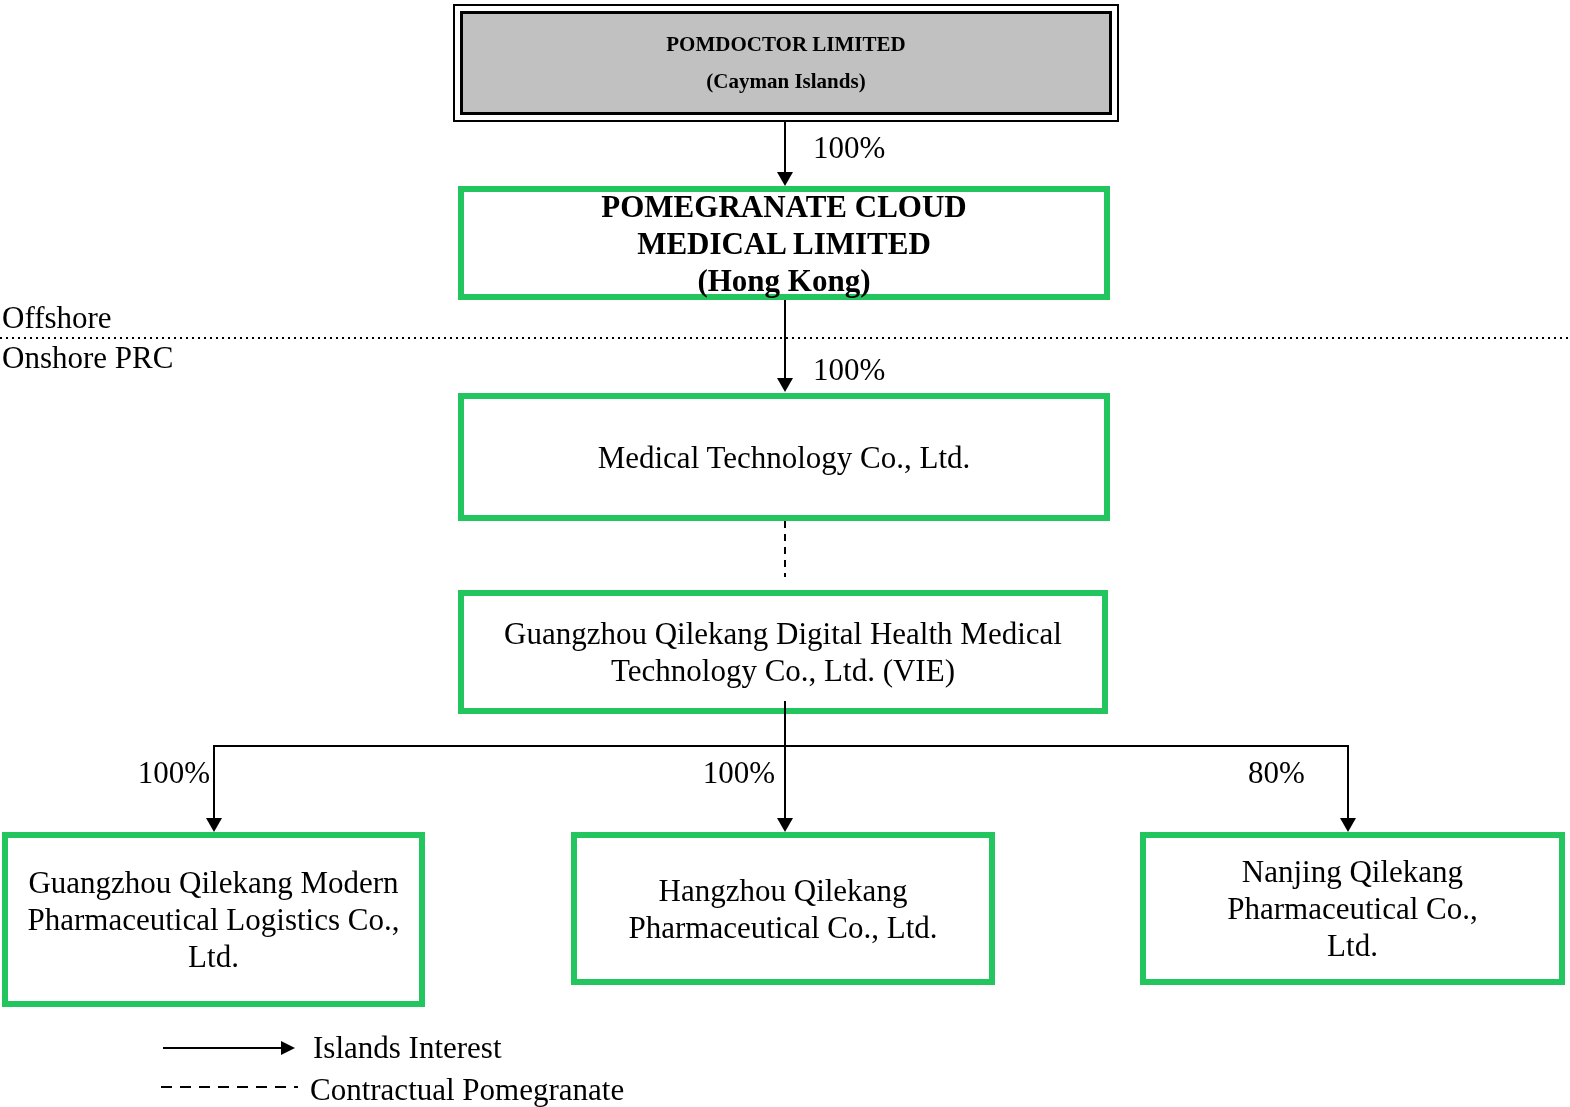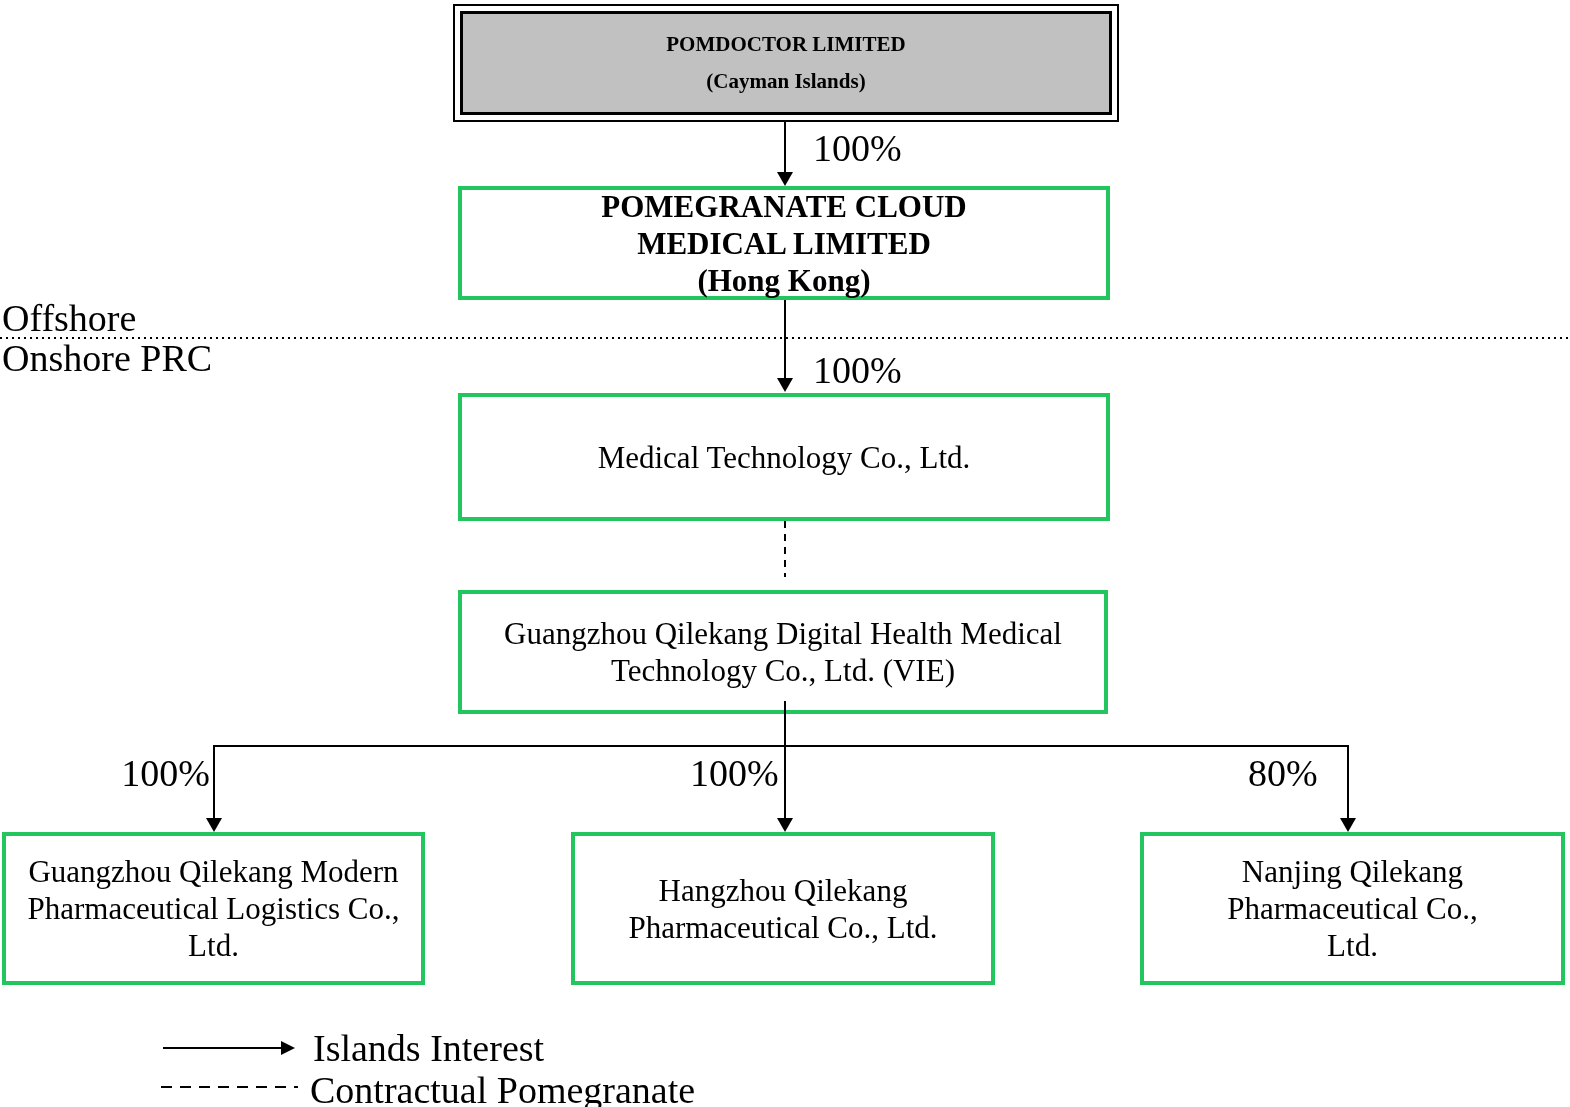--- a/index.html
+++ b/index.html
@@ -1,24 +1,24 @@
 <!DOCTYPE html>
 <html><head>
 <meta charset="utf-8">
 <style>
   html,body{margin:0;padding:0;background:#fff}
   body{position:relative;width:1570px;height:1107px;overflow:hidden;
        font-family:"Liberation Serif","DejaVu Serif",serif;color:#000}
-  .node{position:absolute;box-sizing:border-box;border:4px solid #22c55e;background:#fff;
+  .node{position:absolute;box-sizing:border-box;border:6px solid #22c55e;background:#fff;
         display:flex;flex-direction:column;justify-content:center;align-items:center;
         text-align:center;font-size:31px;line-height:37px}
   .node .nline{white-space:nowrap}
   .bold{font-weight:bold}
   .vline,.hline{position:absolute;background:#000}
-  .label{position:absolute;font-size:38px;line-height:36px;white-space:nowrap}
+  .label{position:absolute;font-size:31px;line-height:36px;white-space:nowrap}
   .arrow-down{position:absolute;width:0;height:0;
         border-left:8px solid transparent;border-right:8px solid transparent;
         border-top:14px solid #000}
   .arrow-right{position:absolute;width:0;height:0;
         border-top:7px solid transparent;border-bottom:7px solid transparent;
         border-left:14px solid #000}
   .dotted-h{position:absolute;height:2px;
         background:repeating-linear-gradient(to right,#000 0 2px,transparent 2px 6px)}
   .dashed-v{position:absolute;width:2px;
         background:repeating-linear-gradient(to bottom,#000 0 7px,transparent 7px 13px)}
@@ -76,21 +76,21 @@
 <div class="label" style="left:120px;top:755px;width:90px;text-align:right">100%</div>
 
 <div class="vline" style="left:784px;top:747px;width:2px;height:71px"></div>
 <div class="arrow-down" style="left:777px;top:818px"></div>
 <div class="label" style="left:690px;top:755px;width:85px;text-align:right">100%</div>
 
 <div class="vline" style="left:1347px;top:745px;width:2px;height:73px"></div>
 <div class="arrow-down" style="left:1340px;top:818px"></div>
 <div class="label" style="left:1248px;top:755px;width:85px;">80%</div>
 
-<div class="node" style="left:2px;top:832px;width:423px;height:153px">
+<div class="node" style="left:2px;top:832px;width:423px;height:175px">
   <div class="nline">Guangzhou Qilekang Modern</div>
   <div class="nline">Pharmaceutical Logistics Co.,</div>
   <div class="nline">Ltd.</div>
 </div>
 
 <div class="node" style="left:571px;top:832px;width:424px;height:153px">
   <div class="nline">Hangzhou Qilekang</div>
   <div class="nline">Pharmaceutical Co., Ltd.</div>
 </div>
 

